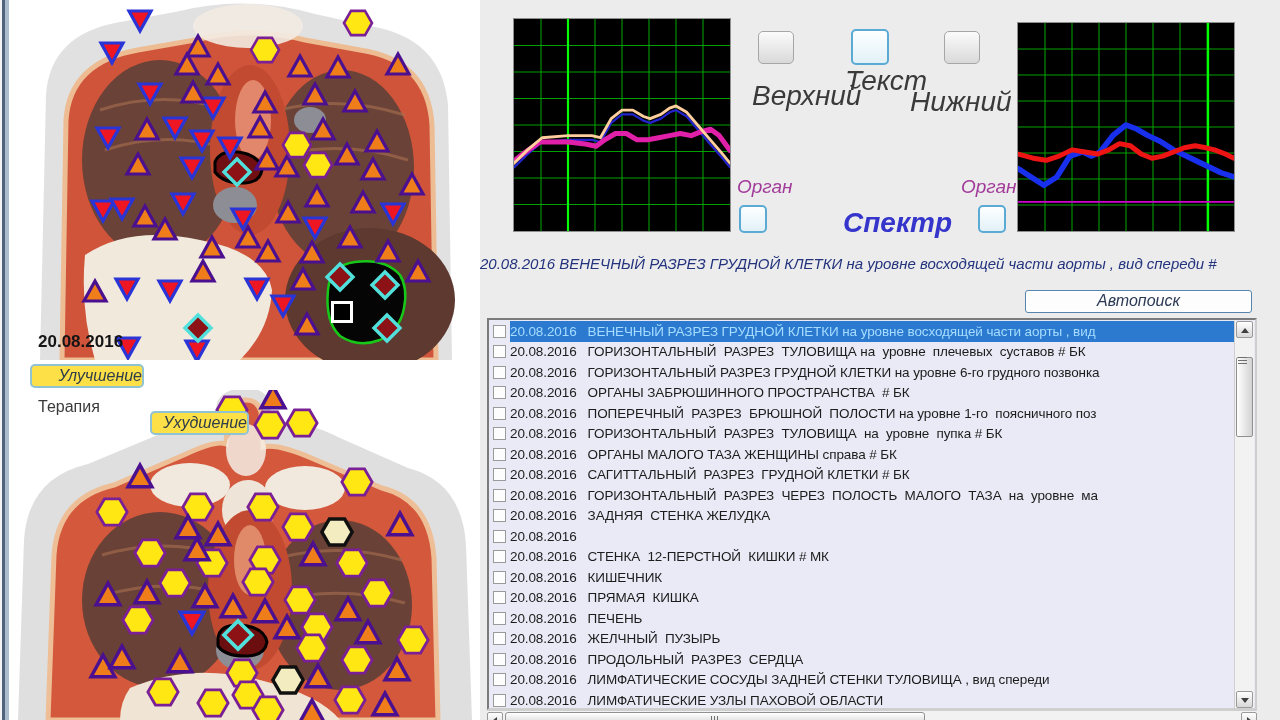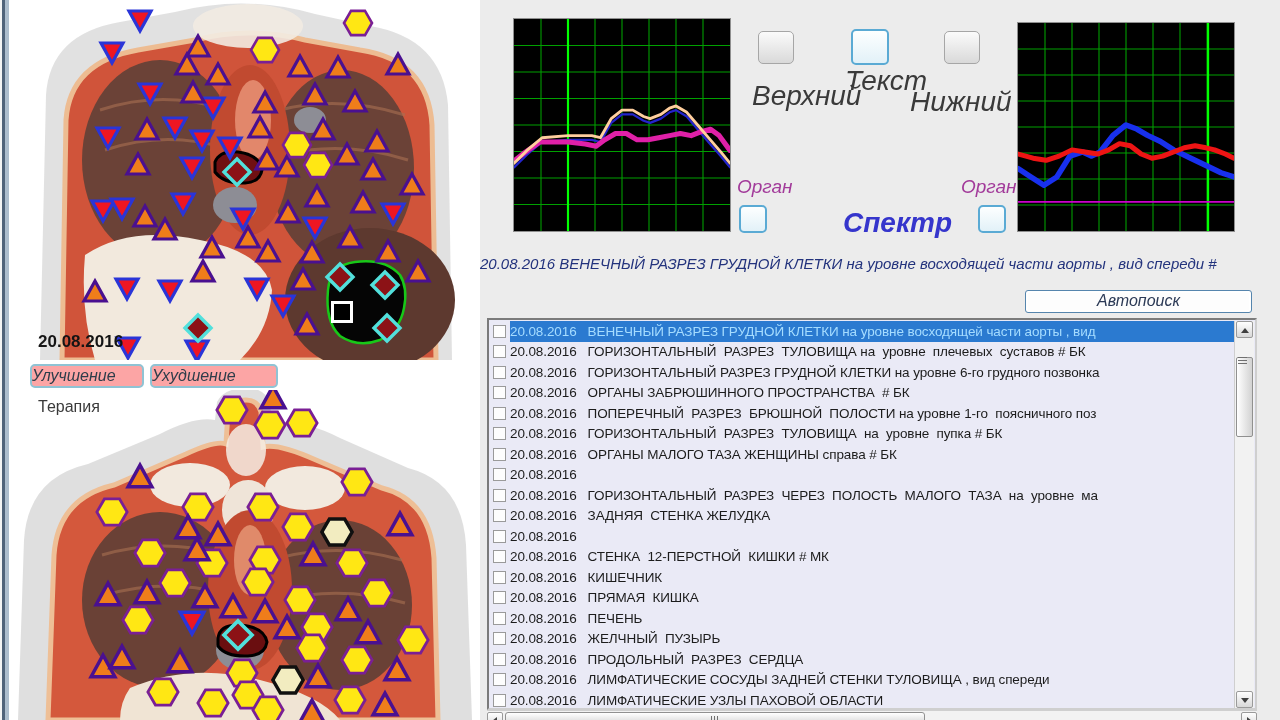--- a/index.html
+++ b/index.html
@@ -11,25 +11,25 @@
   .edge-strip{position:absolute;left:0;top:0;width:10px;height:720px;
     background:linear-gradient(to right,#f4f4f4 0 2px,#50637a 2px 5px,#adbdcd 5px 9px,#ffffff 9px 10px);}
   
   .img-col{position:absolute;left:10px;top:0;width:470px;height:720px;background:#ffffff;}
   .anat-svg{position:absolute;left:0;display:block;}
   #anat1{top:0;}
   #anat2{top:390px;}
   .date-on-img{position:absolute;left:28px;top:332px;font-size:17px;font-weight:bold;color:#141414;z-index:5;}
   .therapy-lbl{position:absolute;left:28px;top:398px;font-size:16px;color:#3a3a3a;z-index:5;}
   .small-btn{position:absolute;top:364px;height:24px;box-sizing:border-box;
-    background:#fca5a5;border:2px solid #8fc3d4;border-radius:5px;
-    font-style:italic;font-size:16px;color:#2e3d4a;text-align:left;line-height:20px;z-index:5;
+    background:#fde047;border:2px solid #8fc3d4;border-radius:5px;
+    font-style:italic;font-size:16px;color:#2e3d4a;text-align:right;line-height:20px;z-index:5;
     font-family:"Liberation Sans",sans-serif;}
   #btn-improve{left:20px;width:114px;}
-  #btn-worsen{left:140px;width:128px;}
+  #btn-worsen{left:140px;width:99px;margin-top:47px;}
   
   .chart{position:absolute;background:#000;border:1px solid #8f8f8f;}
   #chart1{left:513px;top:18px;width:216px;height:212px;}
   #chart2{left:1017px;top:22px;width:216px;height:208px;}
   .chart svg{display:block;width:100%;height:100%;}
   
   .cb{position:absolute;box-sizing:border-box;border-radius:5px;
     border:1px solid #a6a6a6;background:linear-gradient(#fbfbfb,#d9d9d9);}
   .cb.blue{border:2px solid #5aaad4;background:linear-gradient(#fdffff,#e2f1f8);}
   #cb-upper{left:758px;top:31px;width:36px;height:33px;}
@@ -322,21 +322,21 @@
 
 <div class="listbox">
   <div class="lrows" id="list-rows">
       <div class="lrow sel"><span class="lcb"></span><span class="llabel"><span class="ldate">20.08.2016</span><span class="ltext">ВЕНЕЧНЫЙ РАЗРЕЗ ГРУДНОЙ КЛЕТКИ на уровне восходящей части аорты , вид</span></span></div>
       <div class="lrow"><span class="lcb"></span><span class="llabel"><span class="ldate">20.08.2016</span><span class="ltext">ГОРИЗОНТАЛЬНЫЙ  РАЗРЕЗ  ТУЛОВИЩА на  уровне  плечевых  суставов # БК</span></span></div>
       <div class="lrow"><span class="lcb"></span><span class="llabel"><span class="ldate">20.08.2016</span><span class="ltext">ГОРИЗОНТАЛЬНЫЙ РАЗРЕЗ ГРУДНОЙ КЛЕТКИ на уровне 6-го грудного позвонка</span></span></div>
       <div class="lrow"><span class="lcb"></span><span class="llabel"><span class="ldate">20.08.2016</span><span class="ltext">ОРГАНЫ ЗАБРЮШИННОГО ПРОСТРАНСТВА  # БК</span></span></div>
       <div class="lrow"><span class="lcb"></span><span class="llabel"><span class="ldate">20.08.2016</span><span class="ltext">ПОПЕРЕЧНЫЙ  РАЗРЕЗ  БРЮШНОЙ  ПОЛОСТИ на уровне 1-го  поясничного поз</span></span></div>
       <div class="lrow"><span class="lcb"></span><span class="llabel"><span class="ldate">20.08.2016</span><span class="ltext">ГОРИЗОНТАЛЬНЫЙ  РАЗРЕЗ  ТУЛОВИЩА  на  уровне  пупка # БК</span></span></div>
       <div class="lrow"><span class="lcb"></span><span class="llabel"><span class="ldate">20.08.2016</span><span class="ltext">ОРГАНЫ МАЛОГО ТАЗА ЖЕНЩИНЫ справа # БК</span></span></div>
-      <div class="lrow"><span class="lcb"></span><span class="llabel"><span class="ldate">20.08.2016</span></span></div>
+      <div class="lrow"><span class="lcb"></span><span class="llabel"><span class="ldate">20.08.2016</span><span class="ltext">САГИТТАЛЬНЫЙ  РАЗРЕЗ  ГРУДНОЙ КЛЕТКИ # БК</span></span></div>
       <div class="lrow"><span class="lcb"></span><span class="llabel"><span class="ldate">20.08.2016</span><span class="ltext">ГОРИЗОНТАЛЬНЫЙ  РАЗРЕЗ  ЧЕРЕЗ  ПОЛОСТЬ  МАЛОГО  ТАЗА  на  уровне  ма</span></span></div>
       <div class="lrow"><span class="lcb"></span><span class="llabel"><span class="ldate">20.08.2016</span><span class="ltext">ЗАДНЯЯ  СТЕНКА ЖЕЛУДКА</span></span></div>
       <div class="lrow"><span class="lcb"></span><span class="llabel"><span class="ldate">20.08.2016</span></span></div>
       <div class="lrow"><span class="lcb"></span><span class="llabel"><span class="ldate">20.08.2016</span><span class="ltext">СТЕНКА  12-ПЕРСТНОЙ  КИШКИ # МК</span></span></div>
       <div class="lrow"><span class="lcb"></span><span class="llabel"><span class="ldate">20.08.2016</span><span class="ltext">КИШЕЧНИК</span></span></div>
       <div class="lrow"><span class="lcb"></span><span class="llabel"><span class="ldate">20.08.2016</span><span class="ltext">ПРЯМАЯ  КИШКА</span></span></div>
       <div class="lrow"><span class="lcb"></span><span class="llabel"><span class="ldate">20.08.2016</span><span class="ltext">ПЕЧЕНЬ</span></span></div>
       <div class="lrow"><span class="lcb"></span><span class="llabel"><span class="ldate">20.08.2016</span><span class="ltext">ЖЕЛЧНЫЙ  ПУЗЫРЬ</span></span></div>
       <div class="lrow"><span class="lcb"></span><span class="llabel"><span class="ldate">20.08.2016</span><span class="ltext">ПРОДОЛЬНЫЙ  РАЗРЕЗ  СЕРДЦА</span></span></div>
       <div class="lrow"><span class="lcb"></span><span class="llabel"><span class="ldate">20.08.2016</span><span class="ltext">ЛИМФАТИЧЕСКИЕ СОСУДЫ ЗАДНЕЙ СТЕНКИ ТУЛОВИЩА , вид спереди</span></span></div>

